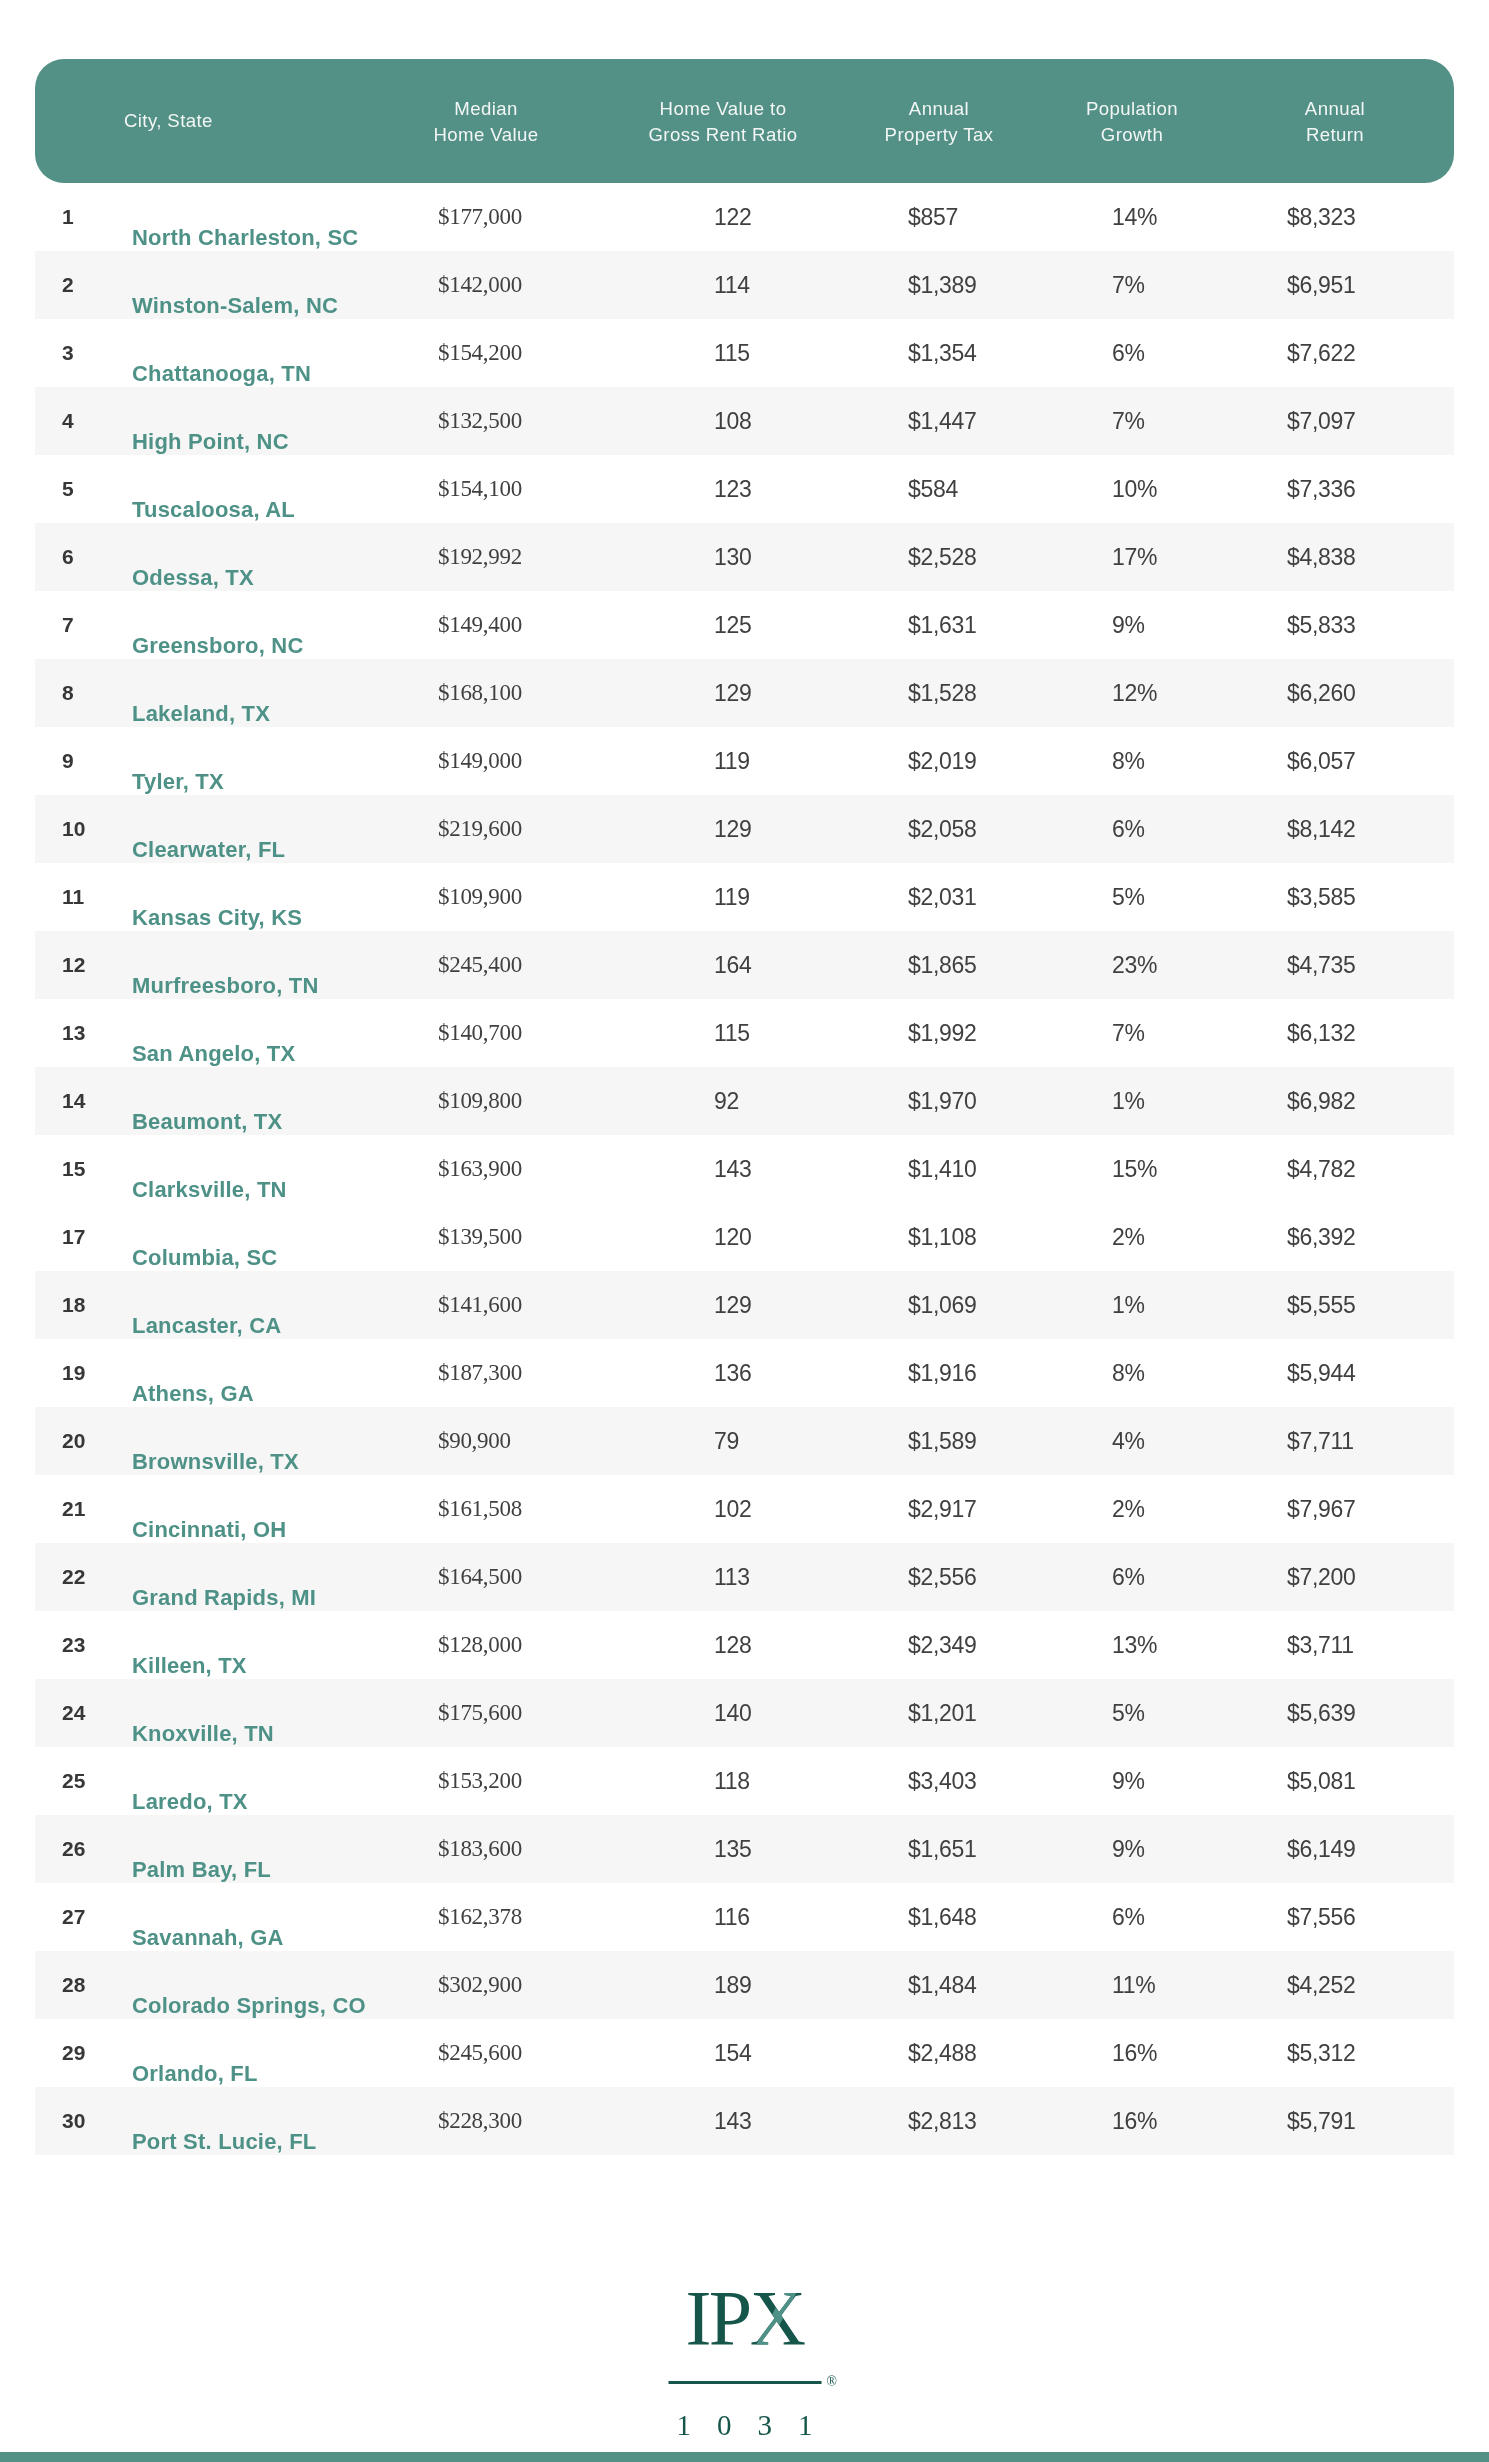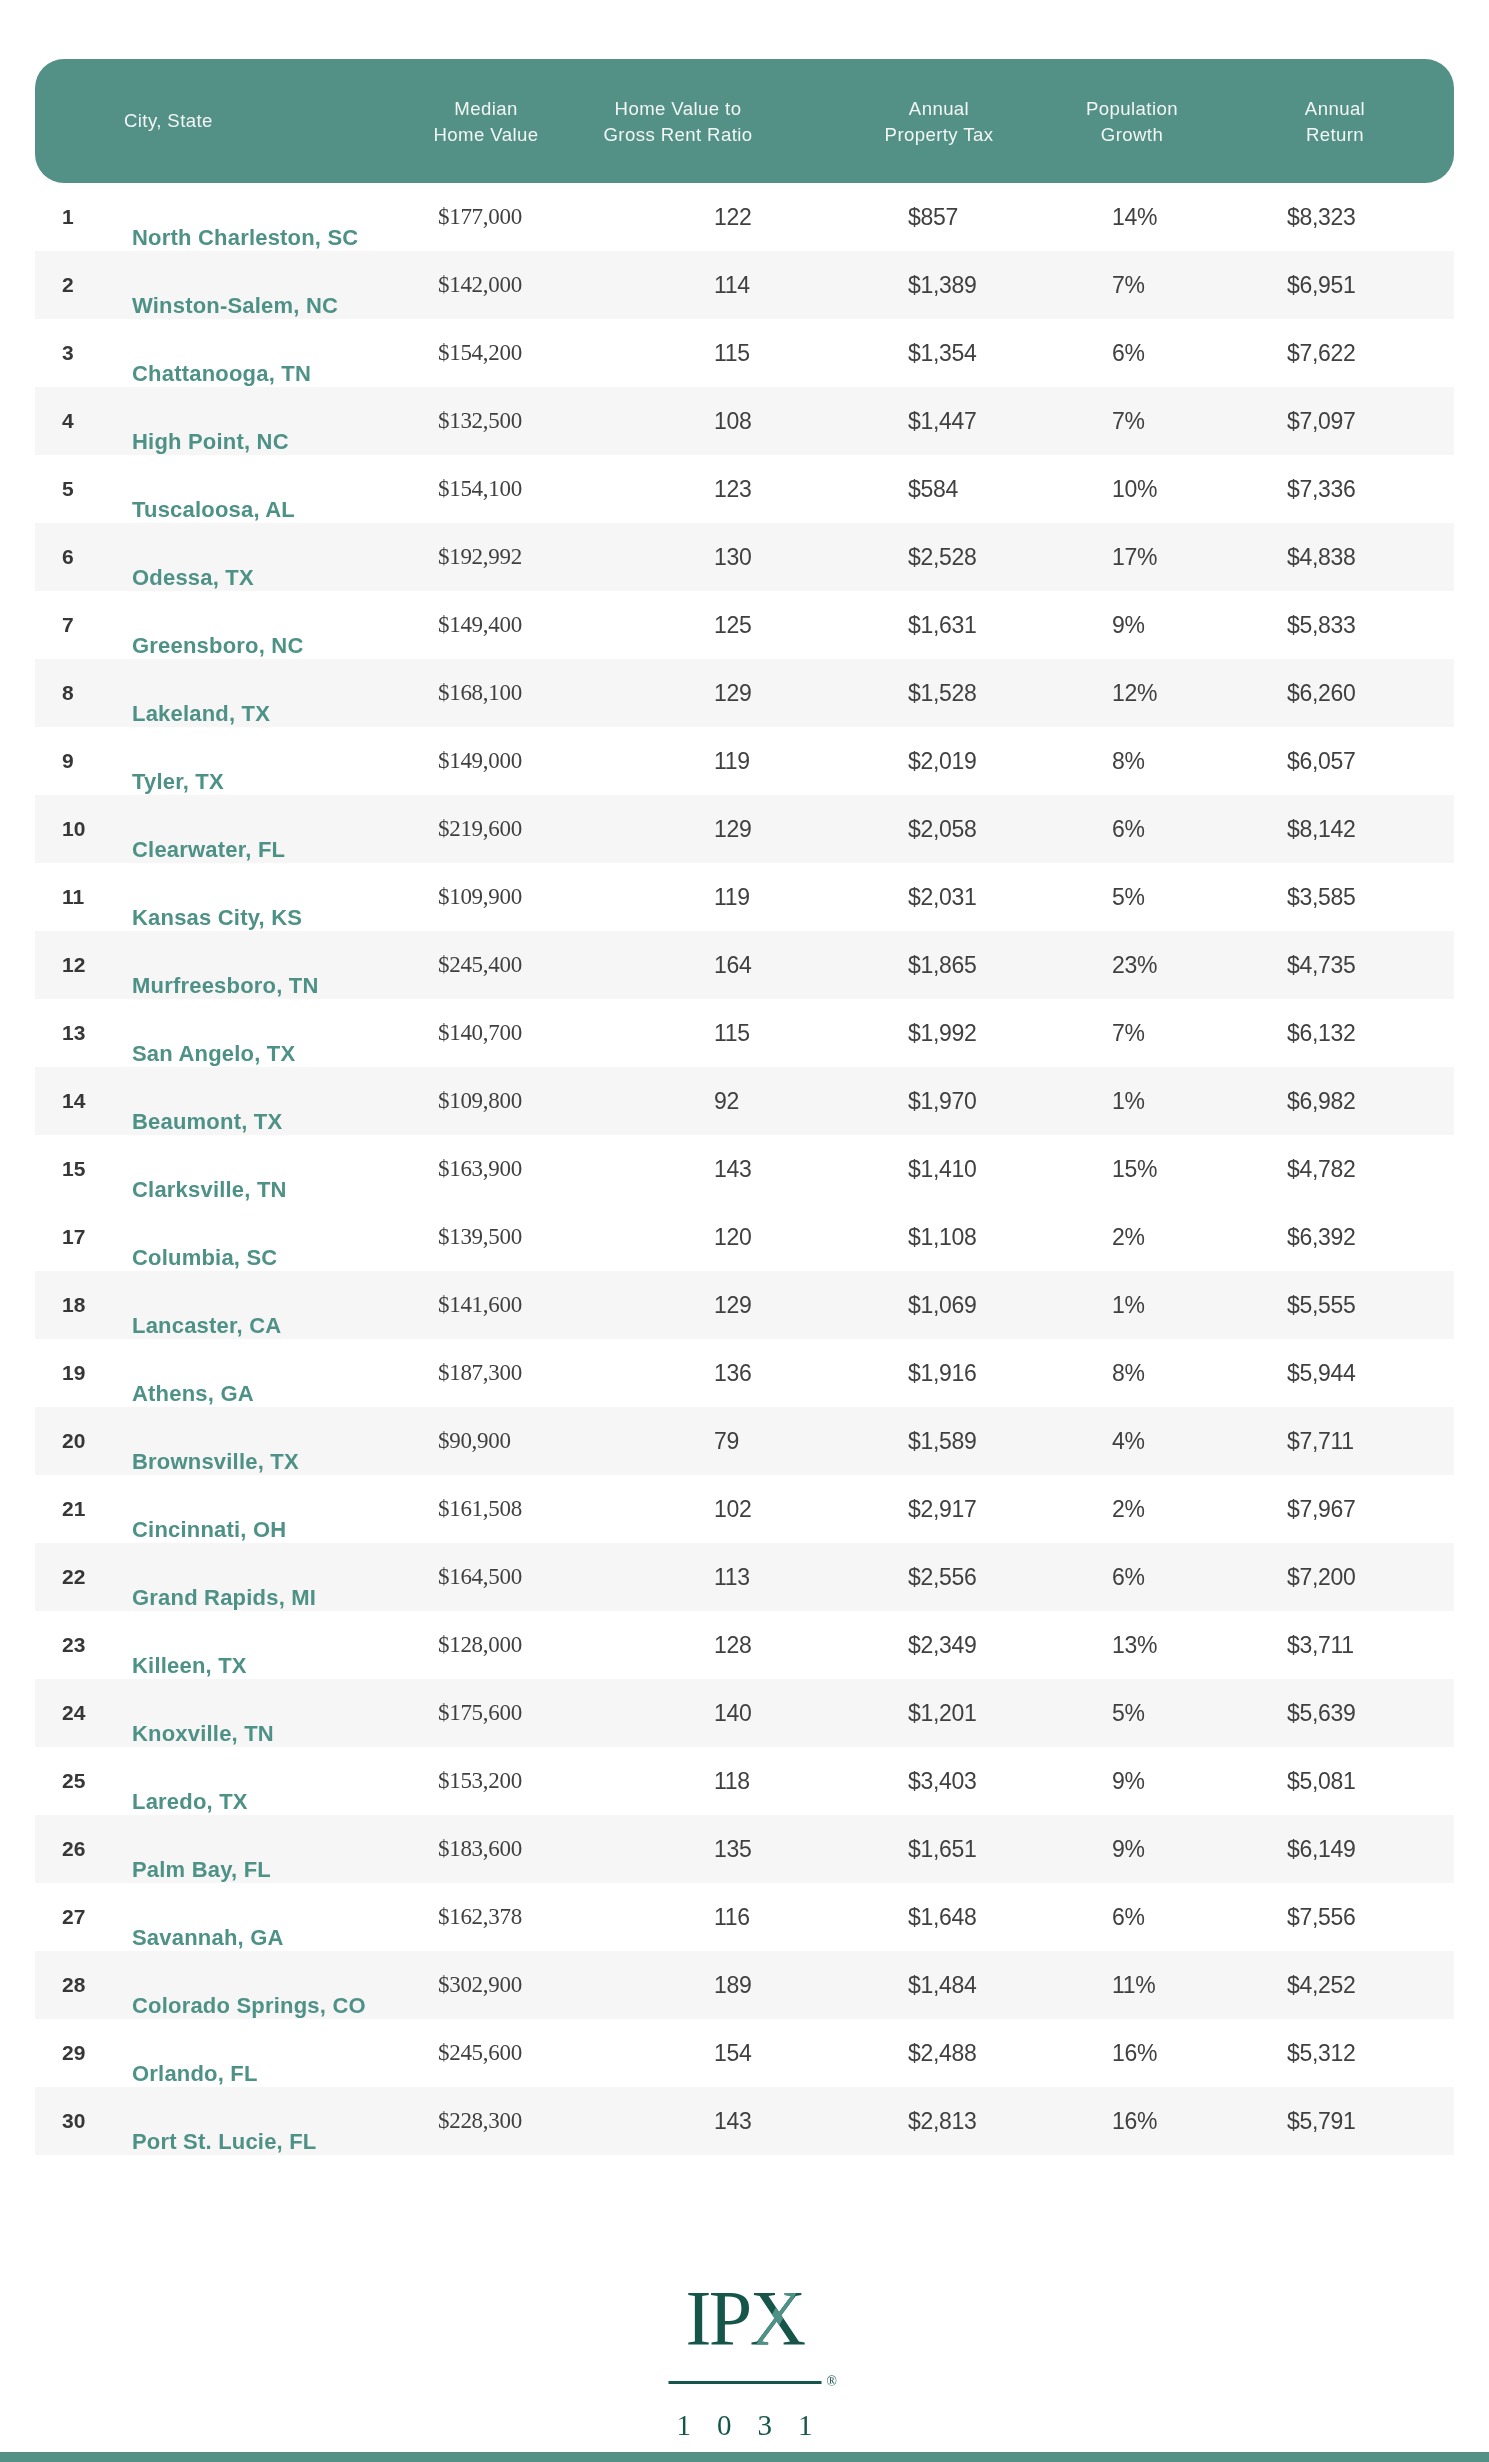--- a/index.html
+++ b/index.html
@@ -33,21 +33,21 @@
     text-align:center;
     white-space:pre-line;
   }
   .hcell.city{
     left:89px;
     transform:translate(0,-50%);
     text-align:left;
     white-space:nowrap;
   }
   .h-median{left:451px;}
-  .h-ratio{left:643px;}
+  .h-ratio{left:688px;}
   .h-tax{left:904px;}
   .h-growth{left:1097px;}
   .h-return{left:1300px;}
 
   .rows{position:relative;}
   .row{
     position:relative;
     height:68px;
     background:#ffffff;
   }

